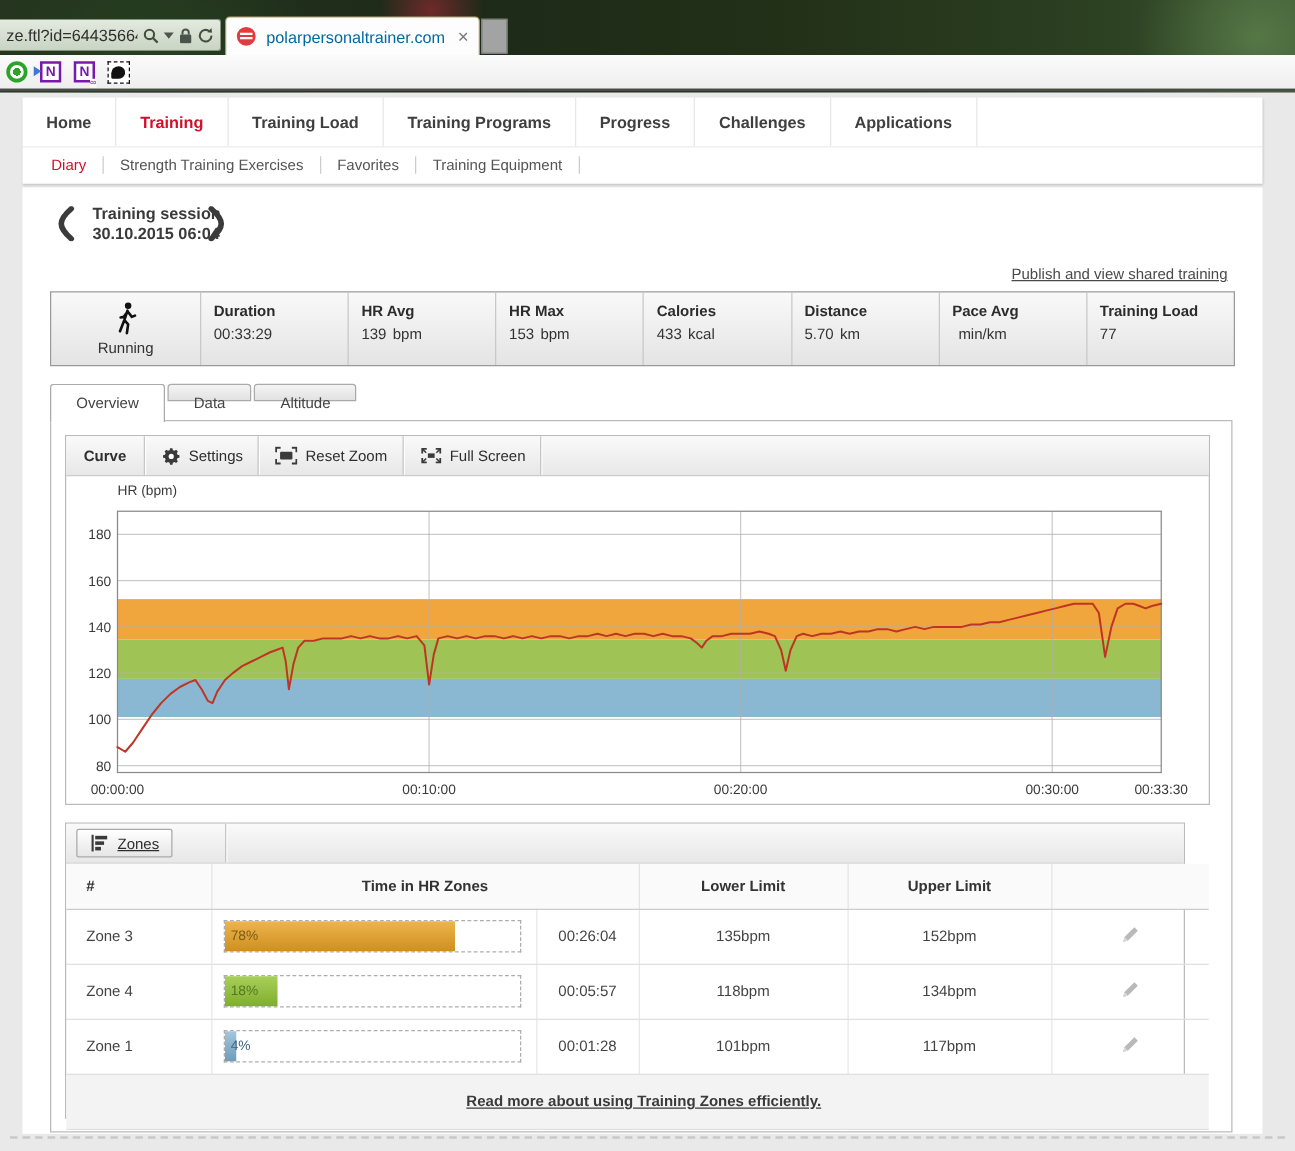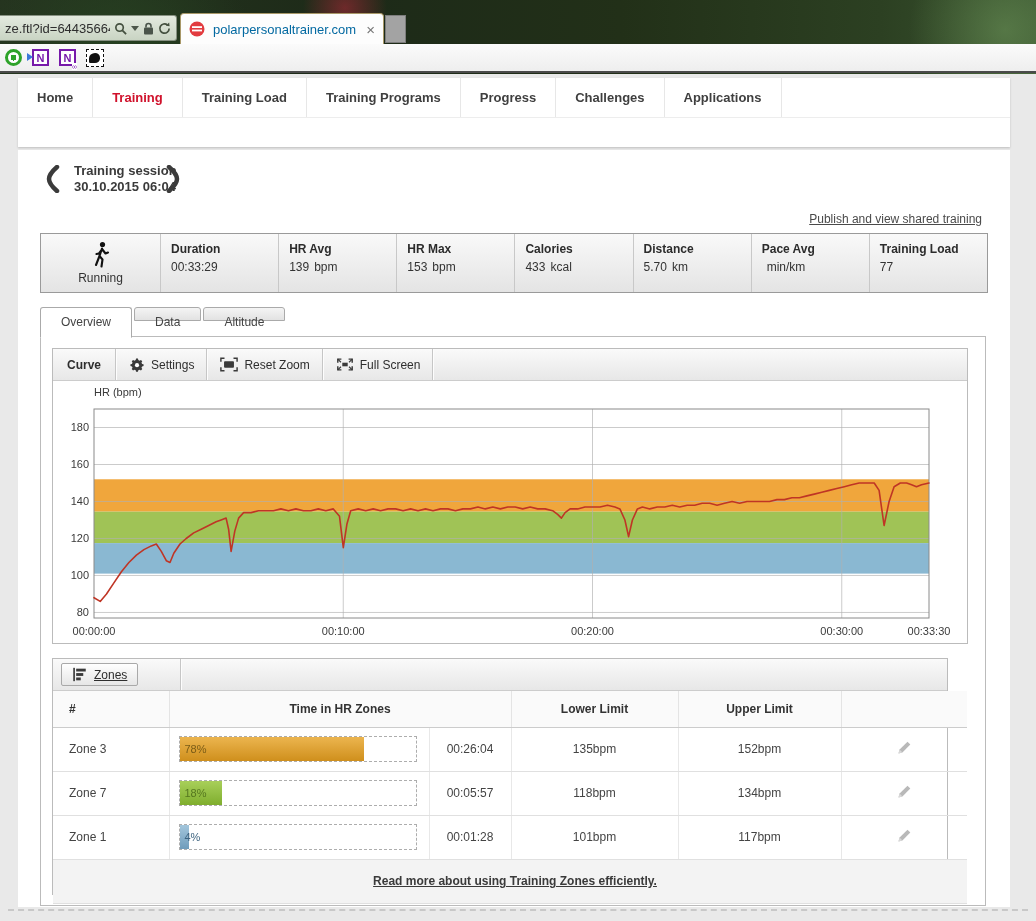--- a/index.html
+++ b/index.html
@@ -165,20 +165,27 @@
     <div class="mainnav">
 
     <div class="navitem">Home</div>
         <div class="navitem active">Training</div>
         <div class="navitem">Training Load</div>
         <div class="navitem">Training Programs</div>
         <div class="navitem">Progress</div>
         <div class="navitem">Challenges</div>
         <div class="navitem">Applications</div>
       </div>
+    <div class="subnav">
+
+    <div class="subitem active">Diary</div>
+        <div class="subitem">Strength Training Exercises</div>
+        <div class="subitem">Favorites</div>
+        <div class="subitem">Training Equipment</div>
+      </div>
   </div>
 
   <div class="maincard">
 
     <svg class="chev chev-prev" viewBox="0 0 16 28">
       <path d="M13 2 Q5 9 5 14 Q5 19 13 26" fill="none" stroke="#3b3b3b" stroke-width="4.5" stroke-linecap="round"></path>
     </svg>
     <div class="sessiontitle">
       <div>Training session</div>
       <div>30.10.2015 06:04</div>
@@ -352,21 +359,21 @@
               <td>152bpm</td>
               <td>
                 <svg class="editicon" viewBox="0 0 18 18">
                   <path d="M3.5 14.5 L4.6 10.6 L12.5 2.7 L15.3 5.5 L7.4 13.4 Z" fill="#b9b9b9"></path>
                   <path d="M3.5 14.5 L7.4 13.4 L4.6 10.6 Z" fill="#d8d8d8"></path>
                 </svg>
               </td>
             </tr>
 
             <tr>
-              <td class="left">Zone 7</td>
+              <td class="left">Zone 4</td>
               <td style="text-align:left;">
                 <div class="barwrap">
                   <div class="barfill" style="width: 18%; background: linear-gradient(rgb(168, 207, 90), rgb(127, 174, 46));"></div>
                   <span class="barlabel" style="color: rgb(85, 119, 31);">18%</span>
                 </div>
               </td>
               <td>00:05:57</td>
               <td>118bpm</td>
               <td>134bpm</td>
               <td>

